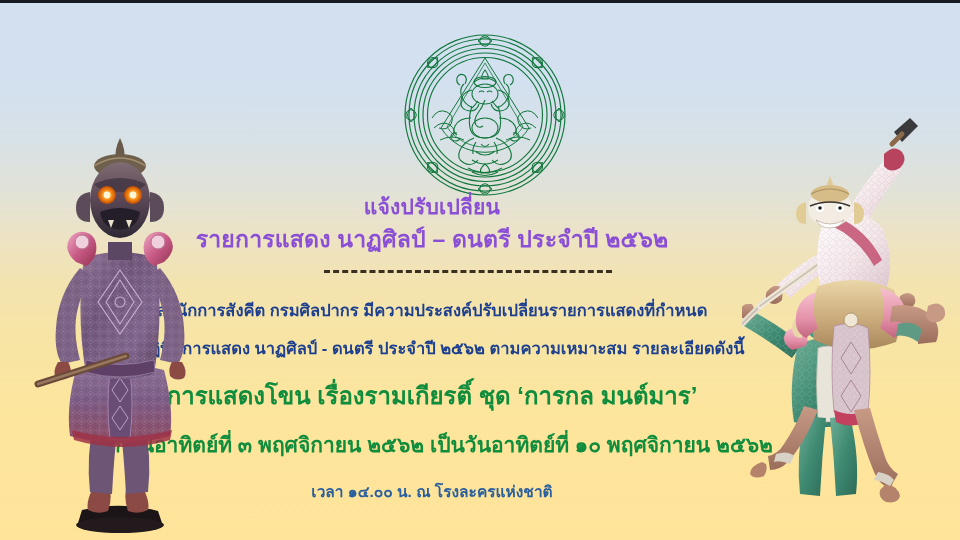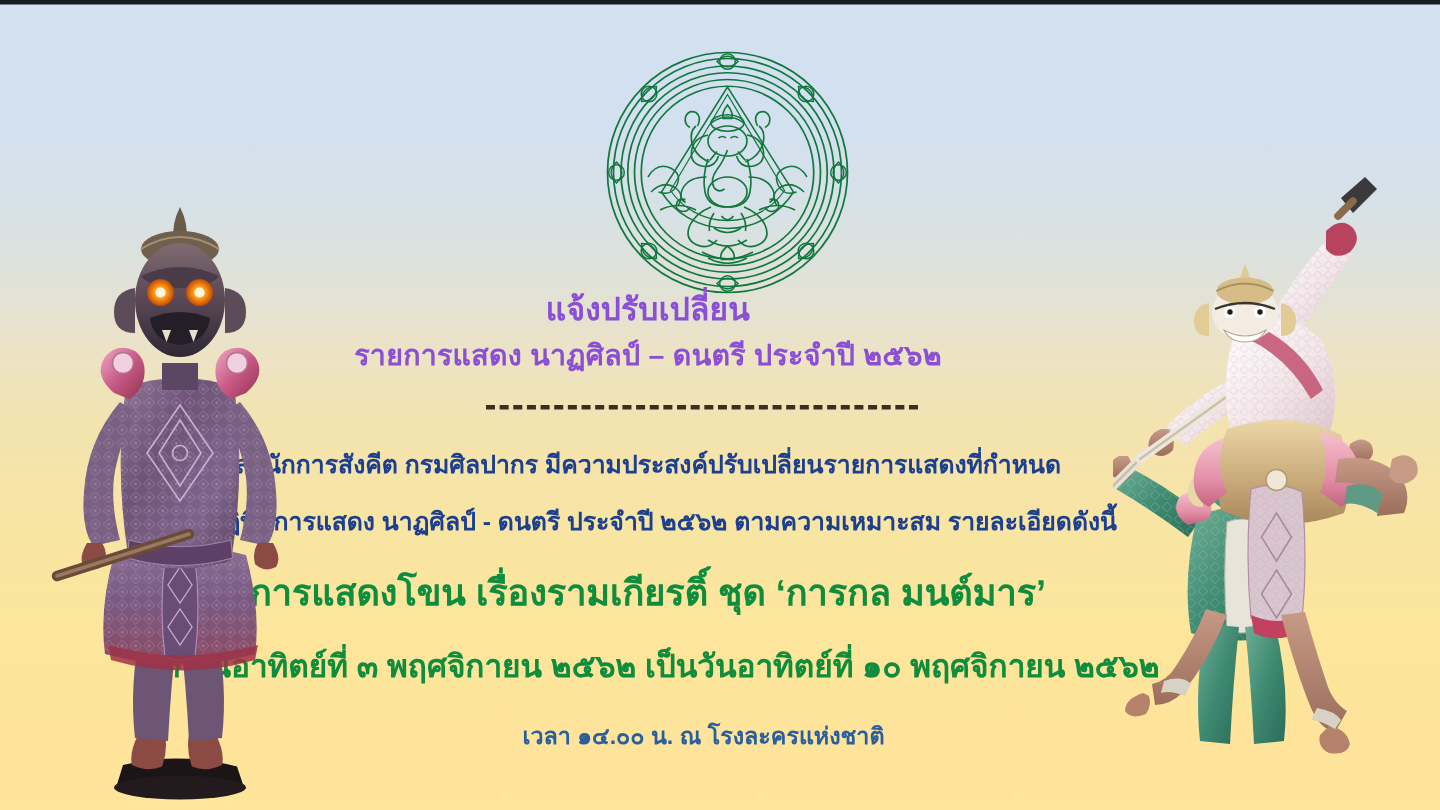--- a/index.html
+++ b/index.html
@@ -59,21 +59,21 @@
   }
   .title1 {
     top: 196px;
     font-size: 21px;
     color: #8a4fd6;
     font-weight: 700;
     letter-spacing: .2px;
   }
   .title2 {
     top: 228px;
-    font-size: 19px;
+    font-size: 23px;
     color: #8a4fd6;
     font-weight: 700;
     letter-spacing: .2px;
   }
   .divider {
     position: absolute;
     top: 270px;
     left: 324px;
     width: 288px;
     height: 0;
@@ -101,21 +101,20 @@
     top: 434px;
     font-size: 21px;
     color: #0f8c3c;
     font-weight: 700;
   }
   .venue {
     top: 484px;
     font-size: 15.5px;
     color: #2a5f9e;
     font-weight: 600;
-    padding-left: 37px;
   }
 
   
   .figure { position: absolute; }
 
   
   #fig-left { left: 14px; top: 138px; width: 210px; height: 402px; }
   #fig-left svg { display:block; width: 210px; height: 402px; }
 
   

